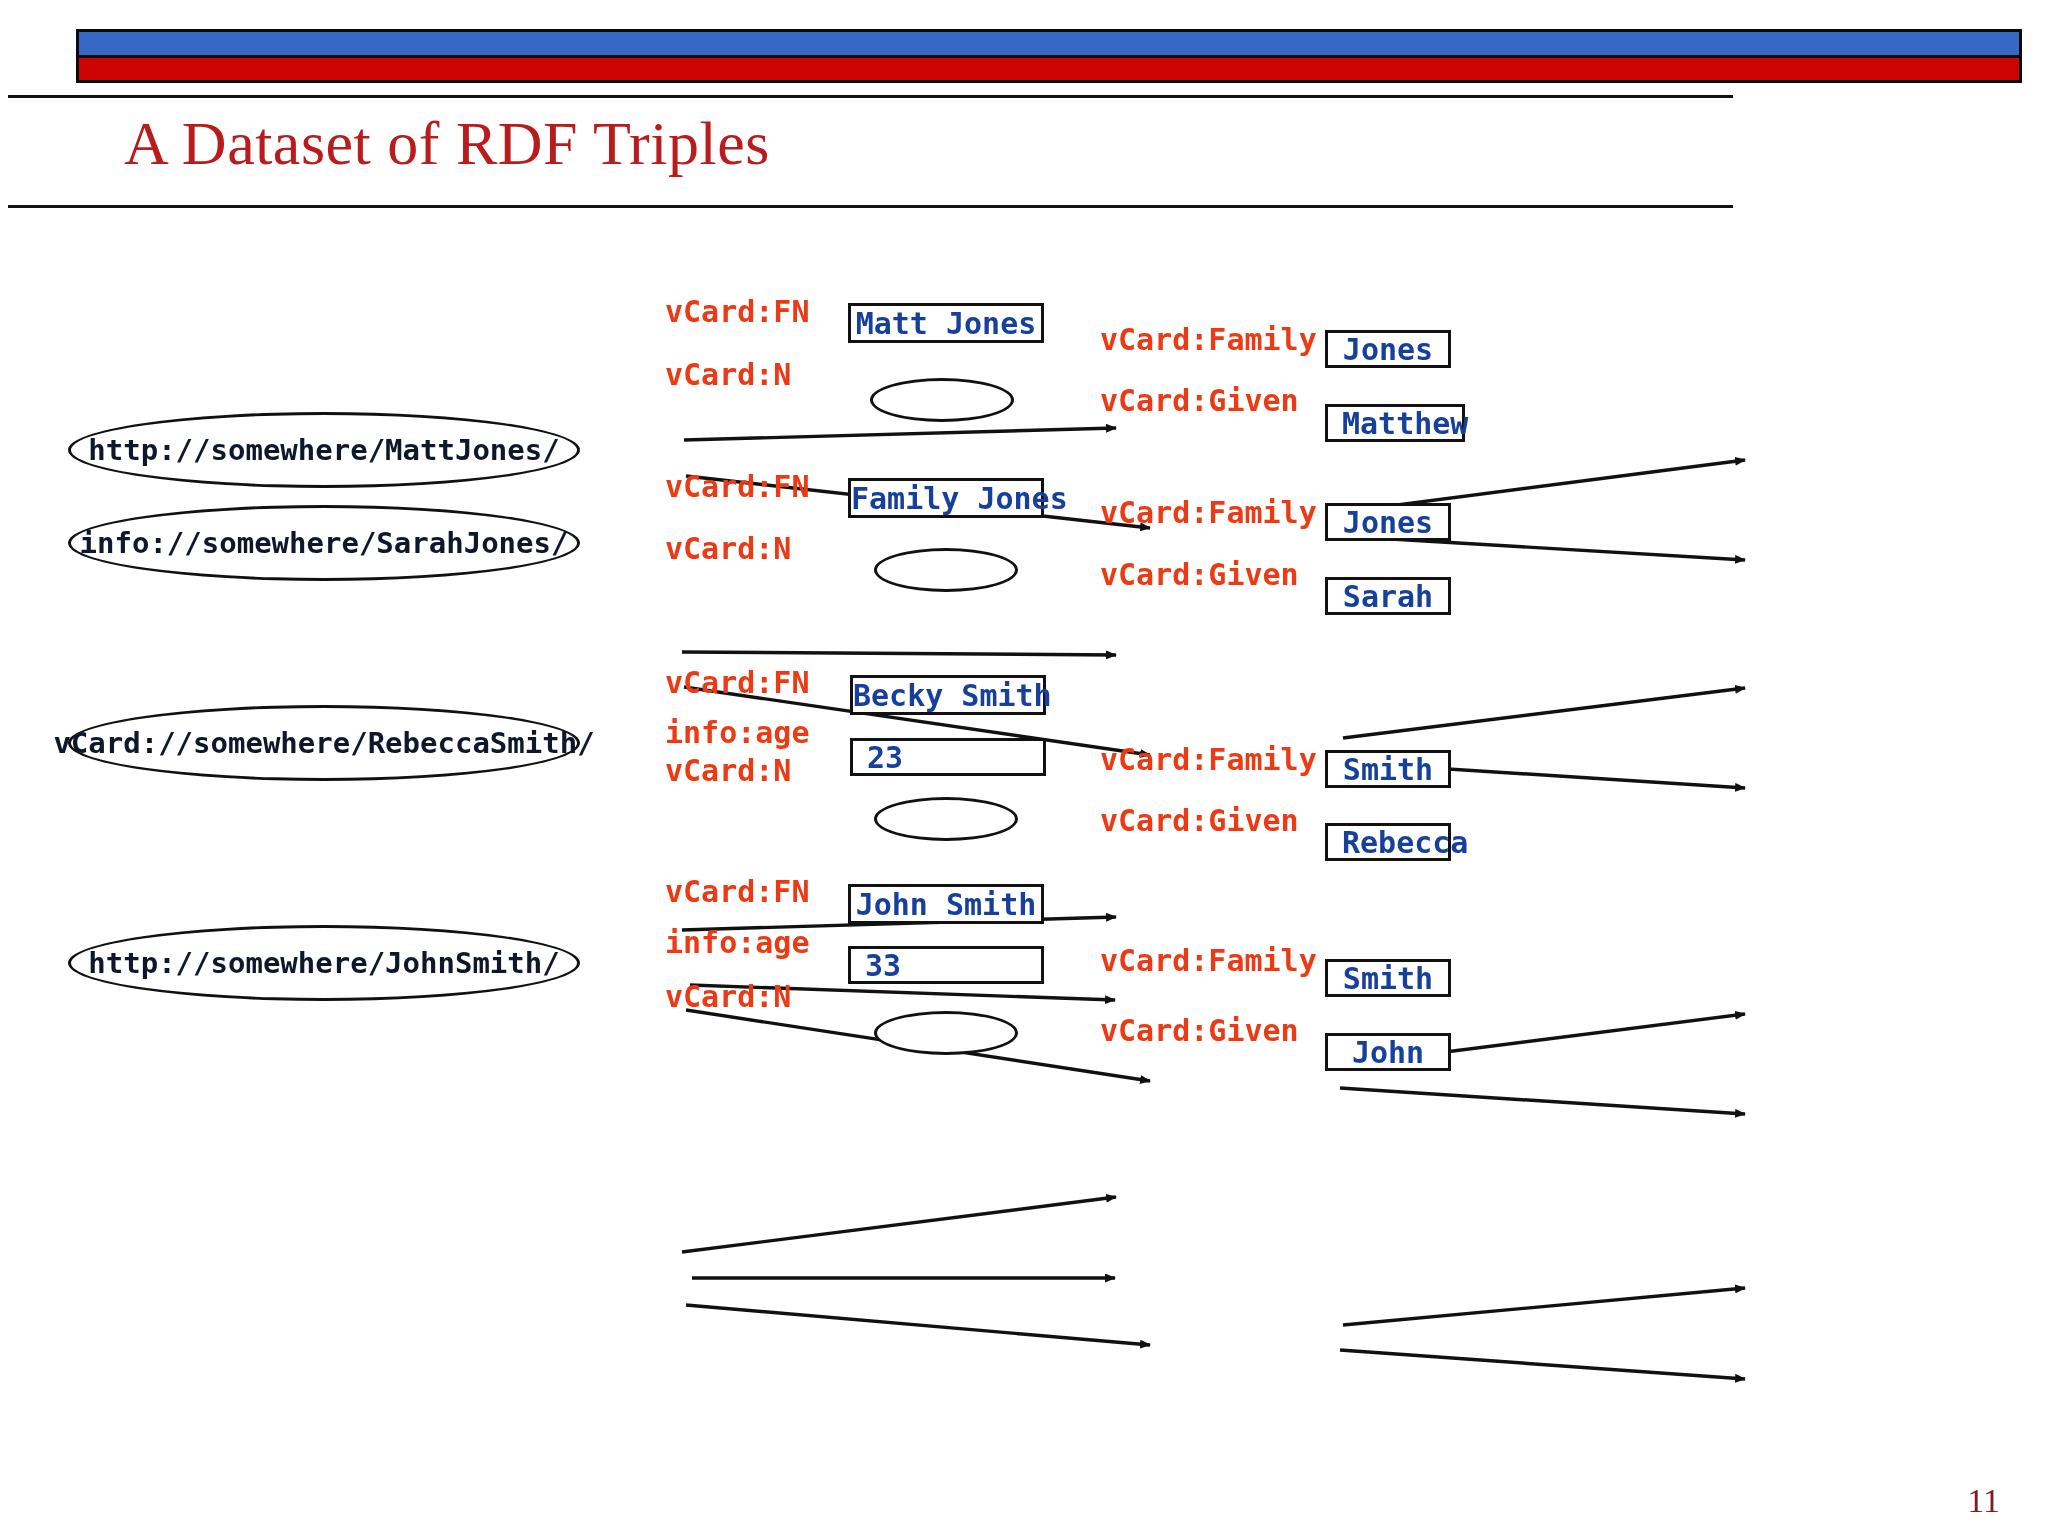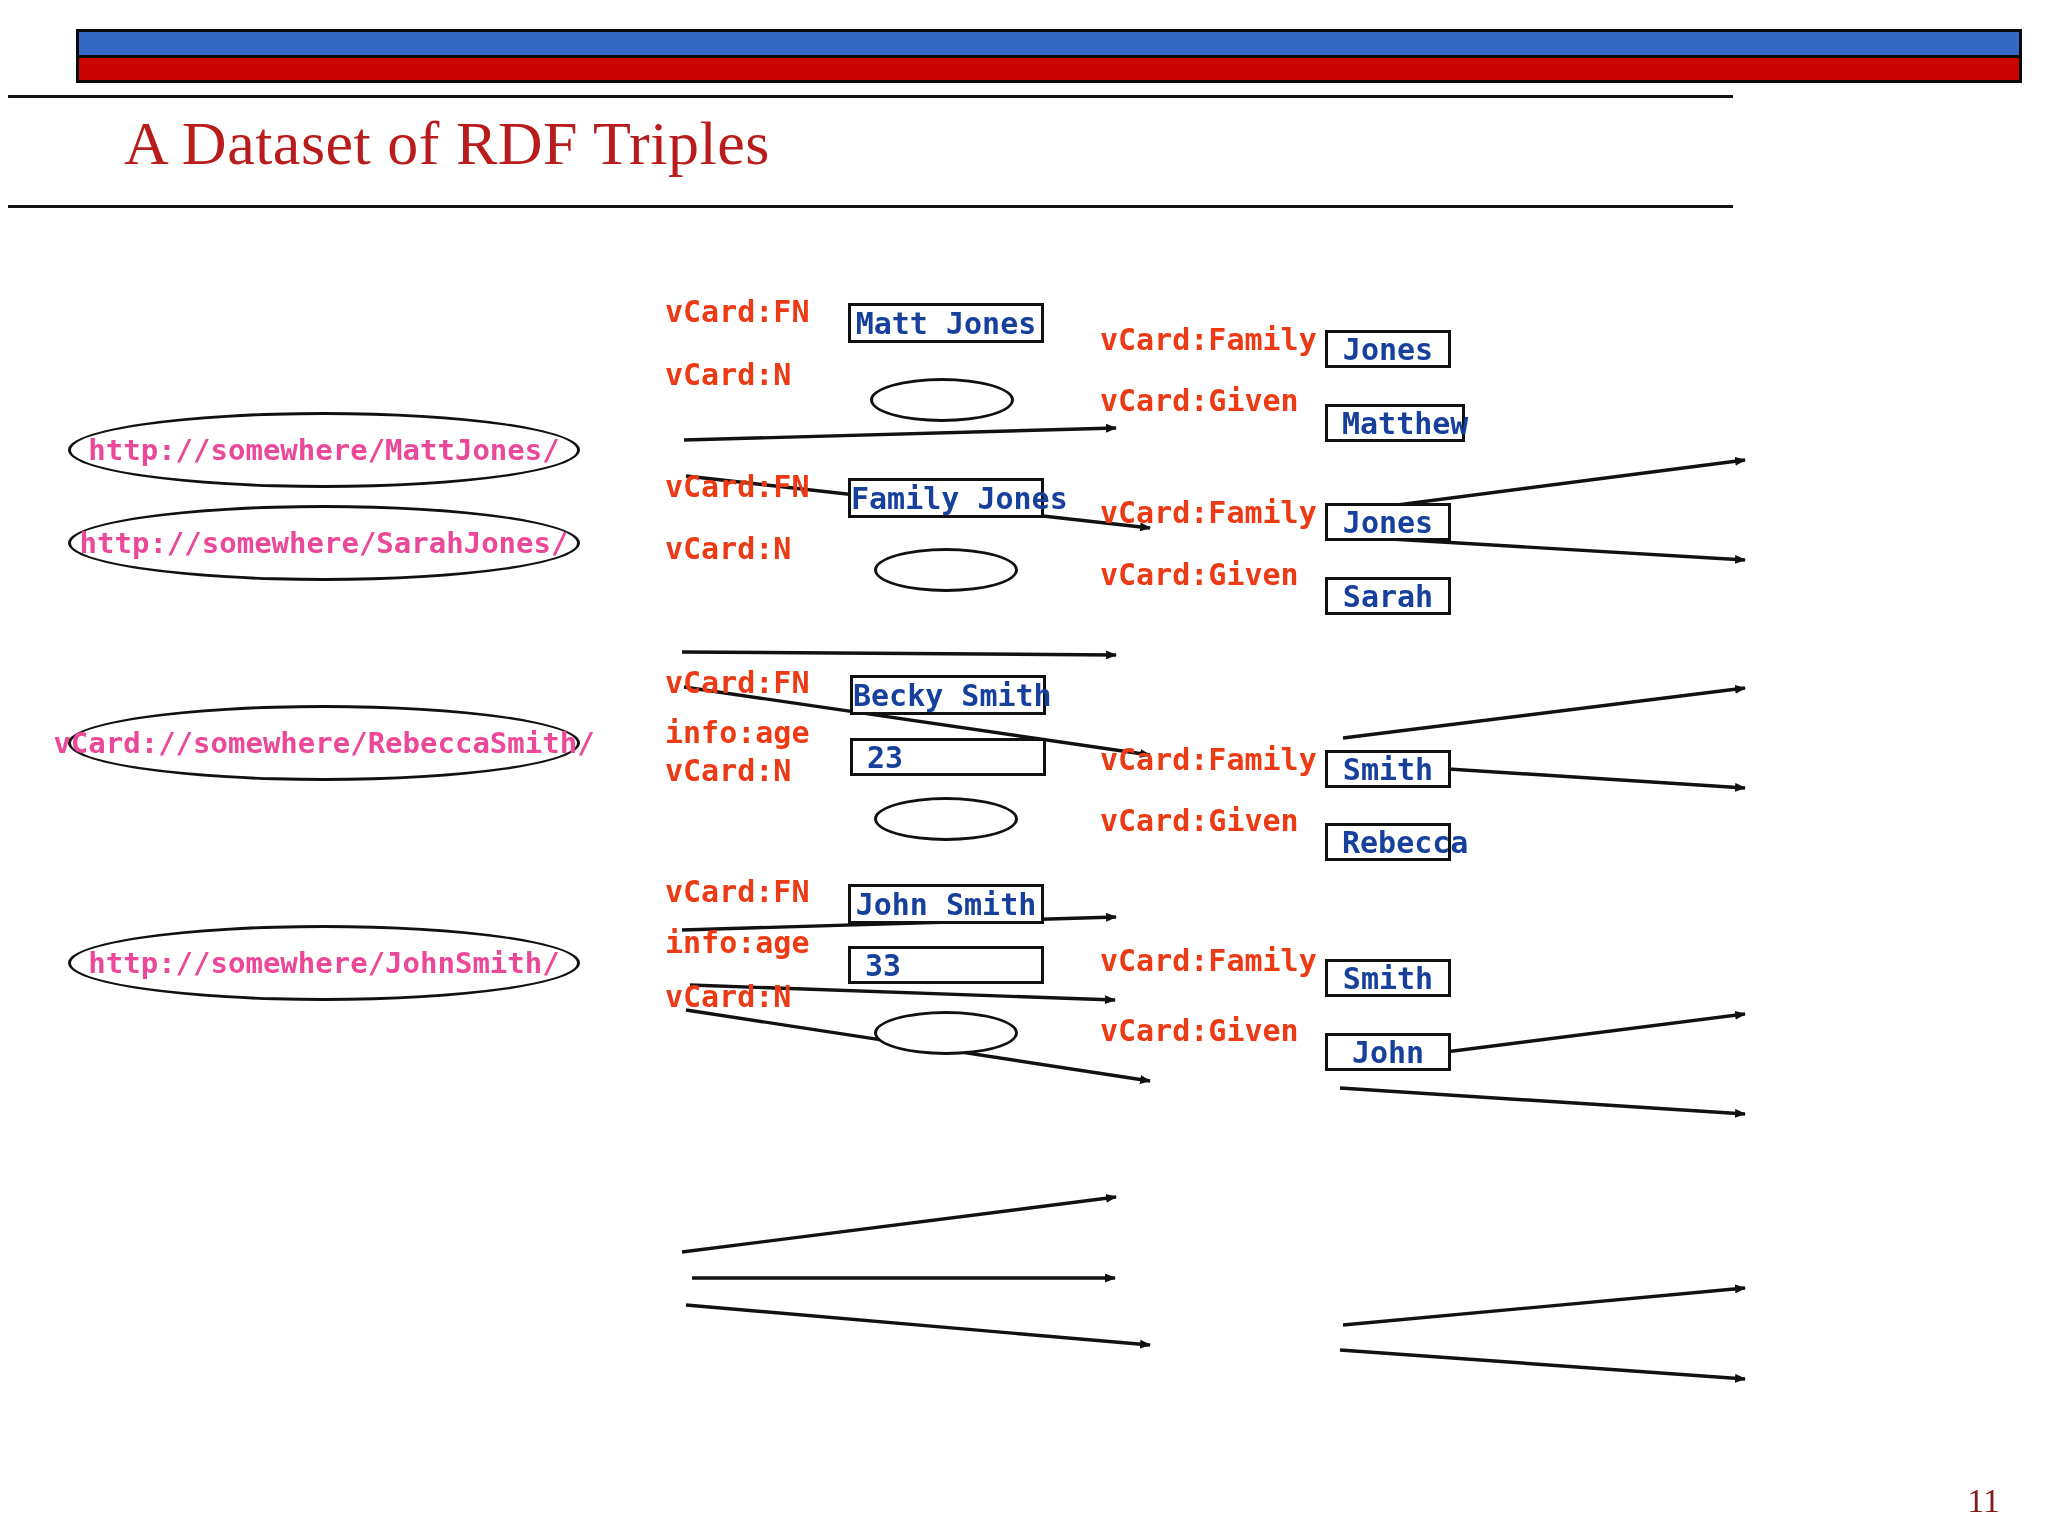--- a/index.html
+++ b/index.html
@@ -93,21 +93,21 @@
     box-sizing: border-box;
     background: #ffffff;
     display: flex;
     align-items: center;
     justify-content: center;
   }
   .resource-node .uri-label {
     font-family: "DejaVu Sans Mono", "Liberation Mono", monospace;
     font-weight: bold;
     font-size: 29px;
-    color: #ec4899;
+    color: #0f172a;
     white-space: nowrap;
   }
 
   .blank-node {
     position: absolute;
     border: 3px solid #111111;
     border-radius: 50%;
     box-sizing: border-box;
     background: #ffffff;
   }
@@ -214,21 +214,21 @@
     <span class="lit-label">Jones</span>
   </div>
 
   <div class="predicate-label" style="left:1100px; top:383px;">vCard:Given</div>
 
   <div class="literal-node overflow" style="left:1325px; top:404px; width:140px; height:38px;">
     <span class="lit-label">Matthew</span>
   </div>
 
   <div class="resource-node" style="left:68px; top:505px; width:512px; height:76px;">
-    <span class="uri-label">http://somewhere/SarahJones/</span>
+    <span class="uri-label">info://somewhere/SarahJones/</span>
   </div>
 
   <div class="predicate-label" style="left:665px; top:469px;">vCard:FN</div>
 
   <div class="literal-node center" style="left:848px; top:478px; width:196px; height:40px;">
     <span class="lit-label">Family Jones</span>
   </div>
 
   <div class="predicate-label" style="left:665px; top:531px;">vCard:N</div>
 

